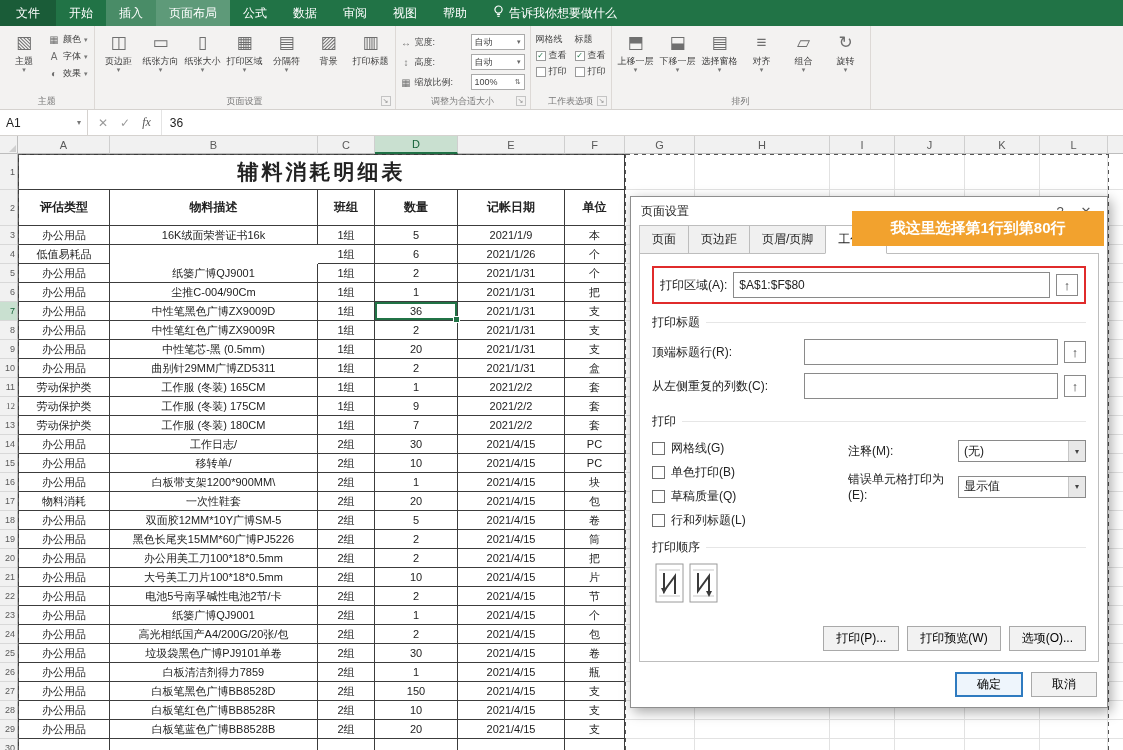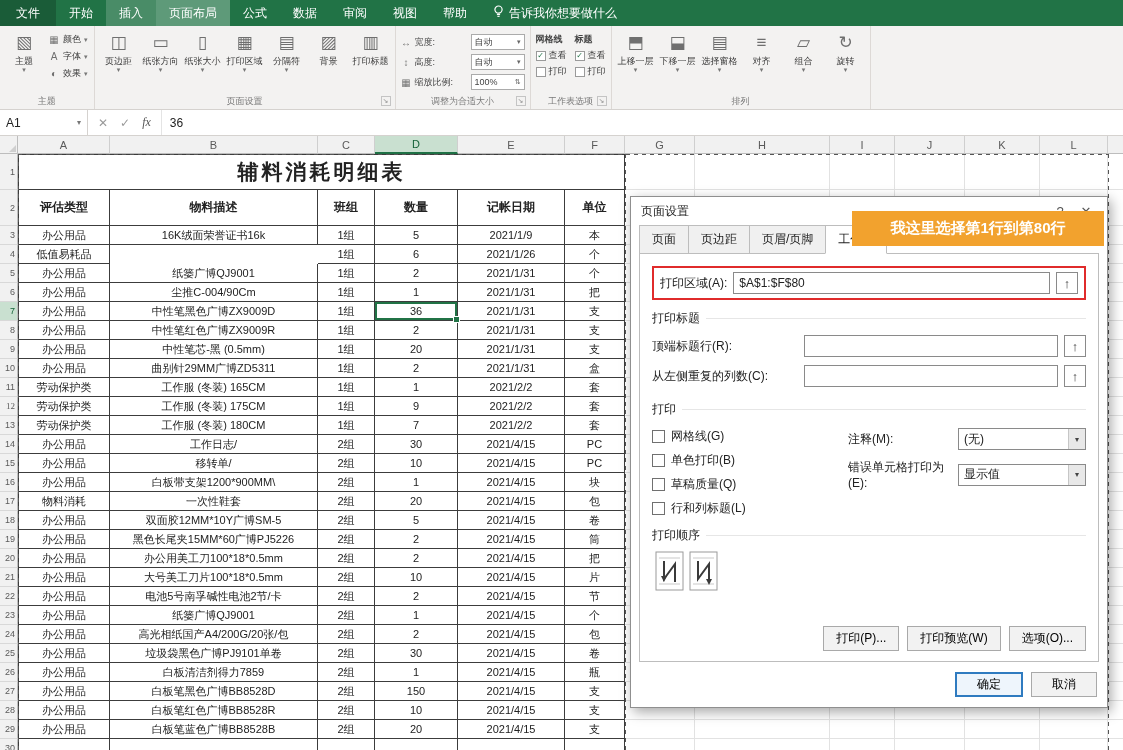--- a/index.html
+++ b/index.html
@@ -26,21 +26,21 @@
 .rcol{display:flex;flex-direction:column;justify-content:flex-start;padding-top:2px}
 .rsm{display:flex;align-items:center;gap:3px;font-size:9px;color:#3b3b3b;height:17px;padding:0 3px}
 .rsm .si{font-size:10px;color:#6f6f6f;width:12px;text-align:center}
 .fitwrap{display:flex;flex-direction:column;gap:2px;padding:4px 2px 0;width:128px}
 .fitrow{display:flex;align-items:center;gap:3px;height:18px;font-size:9px;color:#444}
 .fiticon{width:11px;text-align:center;color:#6f6f6f;font-size:10px}
 .fitbox{width:54px;height:16px;border:1px solid #ababab;background:#fff;display:flex;align-items:center;font-size:9px;padding:0 3px;margin-left:auto}
 .fitbox .dd{margin-left:auto;font-size:7px;color:#666}
 .so-wrap{display:flex;padding:4px 2px 0;gap:8px}
 .so-col{display:flex;flex-direction:column;font-size:9px;gap:3px}
-.so-title{font-weight:bold;color:#444}
+.so-title{font-weight:normal;color:#444}
 .cbrow{display:flex;align-items:center;gap:3px;color:#3b3b3b}
 .cbx{width:10px;height:10px;border:1px solid #9a9a9a;background:#fff;font-size:8px;line-height:8px;color:#217346;text-align:center}
 
 
 .fbar{position:absolute;top:110px;left:0;right:0;height:26px;background:#fff;border-bottom:1px solid #d5d2cf;display:flex;align-items:stretch}
 .namebox{width:88px;border-right:1px solid #d5d2cf;display:flex;align-items:center;padding:0 6px;font-size:12px;gap:4px}
 .namebox .dd{margin-left:auto;color:#777;font-size:8px}
 .fbtns{display:flex;align-items:center;gap:12px;padding:0 10px;border-right:1px solid #e4e4e4;color:#9a9a9a;font-size:12px}
 .fx{font-style:italic;font-family:"Liberation Serif","DejaVu Serif",serif;color:#555}
 .fvalue{flex:1;display:flex;align-items:center;padding:0 8px}
@@ -70,21 +70,21 @@
 
 .dialog{position:absolute;left:630px;top:196px;width:478px;height:512px;background:#fff;border:1px solid #8f8f8f;box-shadow:3px 4px 12px rgba(0,0,0,.35);z-index:10;display:flex;flex-direction:column;font-size:12px}
 .dlg-title{height:28px;display:flex;align-items:center;padding:0 10px;gap:4px}
 .dlg-title .t{flex:1}
 .dlg-help,.dlg-close{color:#555;font-size:13px;width:22px;text-align:center}
 .dlg-tabs{display:flex;padding:0 8px;position:relative;z-index:2}
 .dtab{padding:5px 12px;border:1px solid #bdbdbd;background:#f0f0f0;margin-right:-1px;font-size:12px}
 .dtab.active{background:#fff;border-bottom:1px solid #fff;position:relative;z-index:3}
 .dlg-page{flex:1;border:1px solid #bdbdbd;margin:-1px 8px 4px;padding:8px 12px 10px;display:flex;flex-direction:column;background:#fff;z-index:1}
 .red-box{border:2px solid #e02b2b;display:flex;align-items:center;padding:4px 6px;gap:6px;margin-top:4px}
-.tbox{flex:1;height:22px;border:1px solid #8a8a8a;background:#fff;display:flex;align-items:center;padding:6px 5px;font-size:12px}
+.tbox{flex:1;height:22px;border:1px solid #8a8a8a;background:#fff;display:flex;align-items:center;padding:12px 5px;font-size:12px}
 .collapse{width:22px;height:22px;border:1px solid #8a8a8a;background:#fff;display:flex;align-items:center;justify-content:center;font-size:13px;color:#333;font-weight:bold}
 .sec-head{display:flex;align-items:center;gap:6px;margin:10px 0 4px;color:#222}
 .sec-head::after{content:"";flex:1;border-top:1px solid #e6e6e6}
 .frow{display:flex;align-items:center;gap:6px;margin:4px 0}
 .frow label{width:146px}
 .print-cols{display:flex;margin-top:2px}
 .pc-left{width:196px;display:flex;flex-direction:column;gap:7px;padding-top:4px}
 .cbrow2{display:flex;align-items:center;gap:6px}
 .cbx2{width:13px;height:13px;border:1px solid #707070;background:#fff;flex-shrink:0}
 .pc-right{flex:1;display:flex;flex-direction:column;gap:9px;padding-top:4px}

